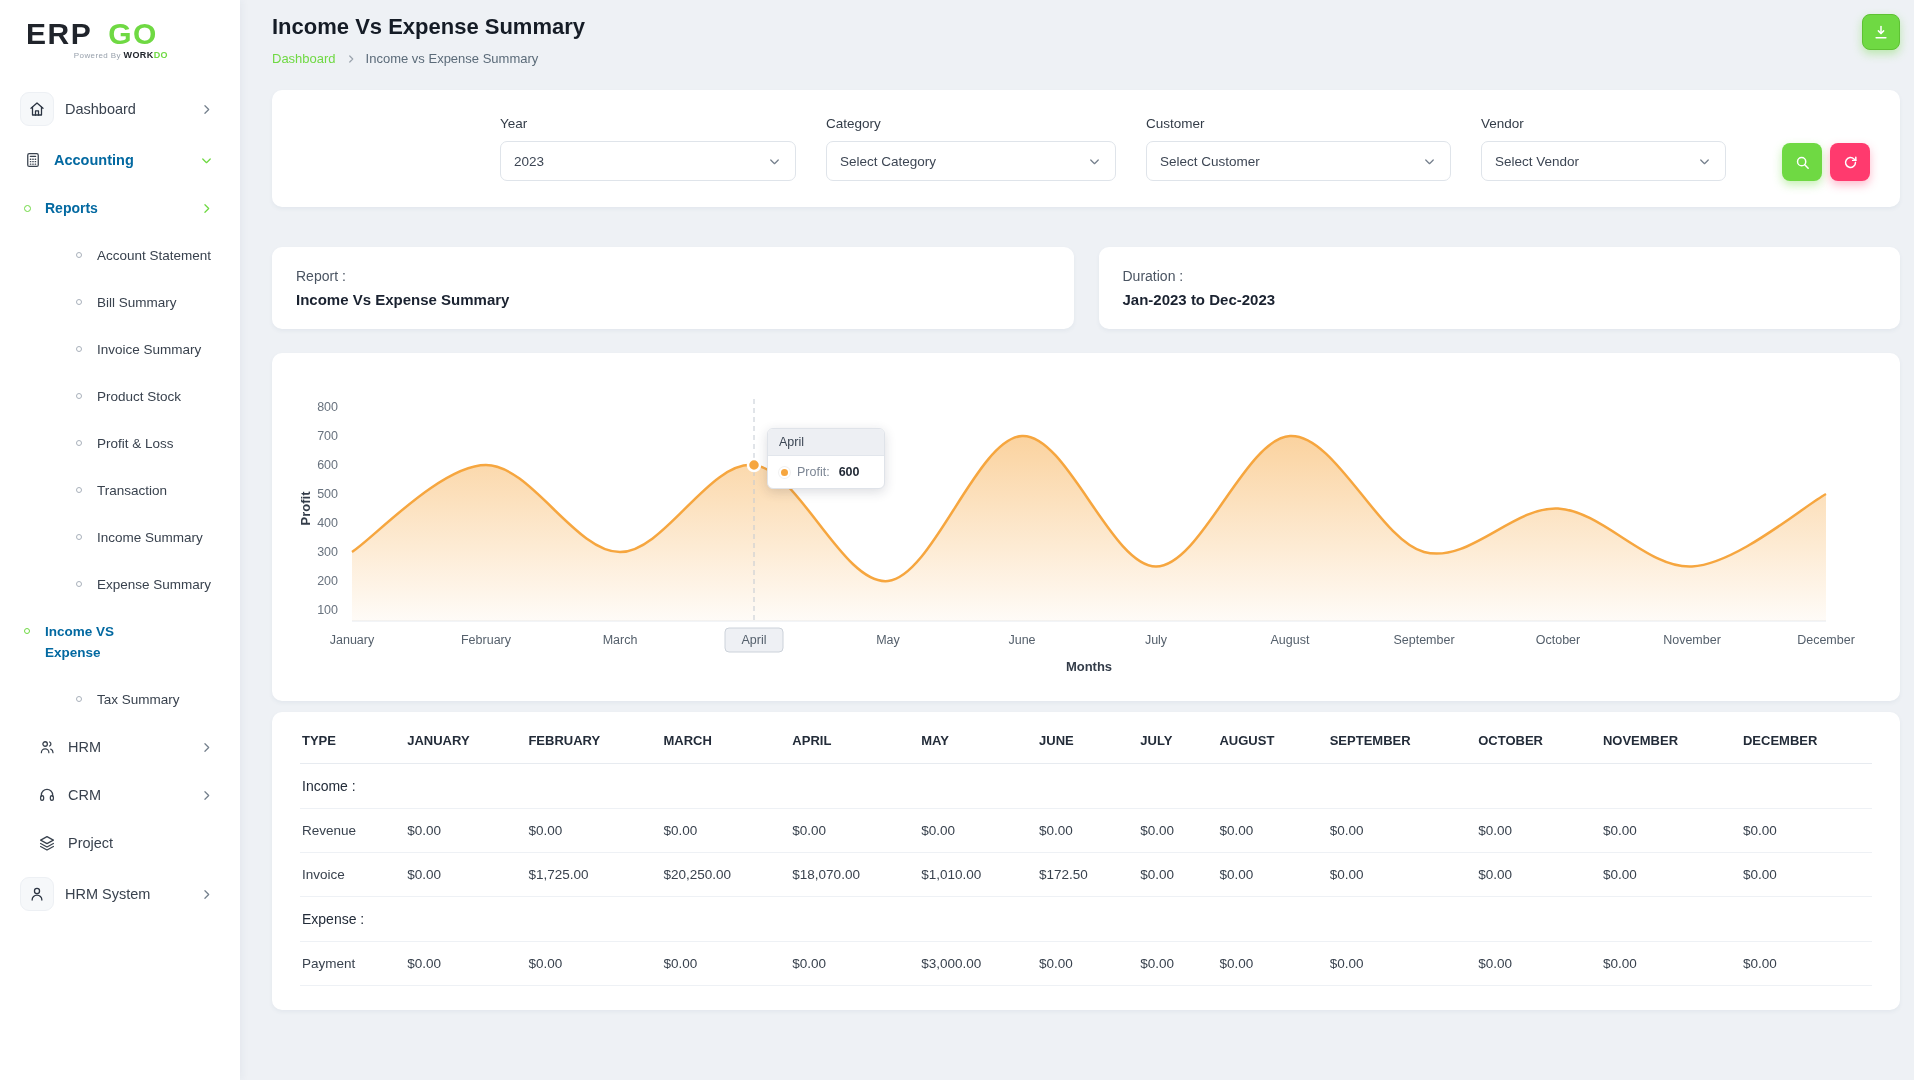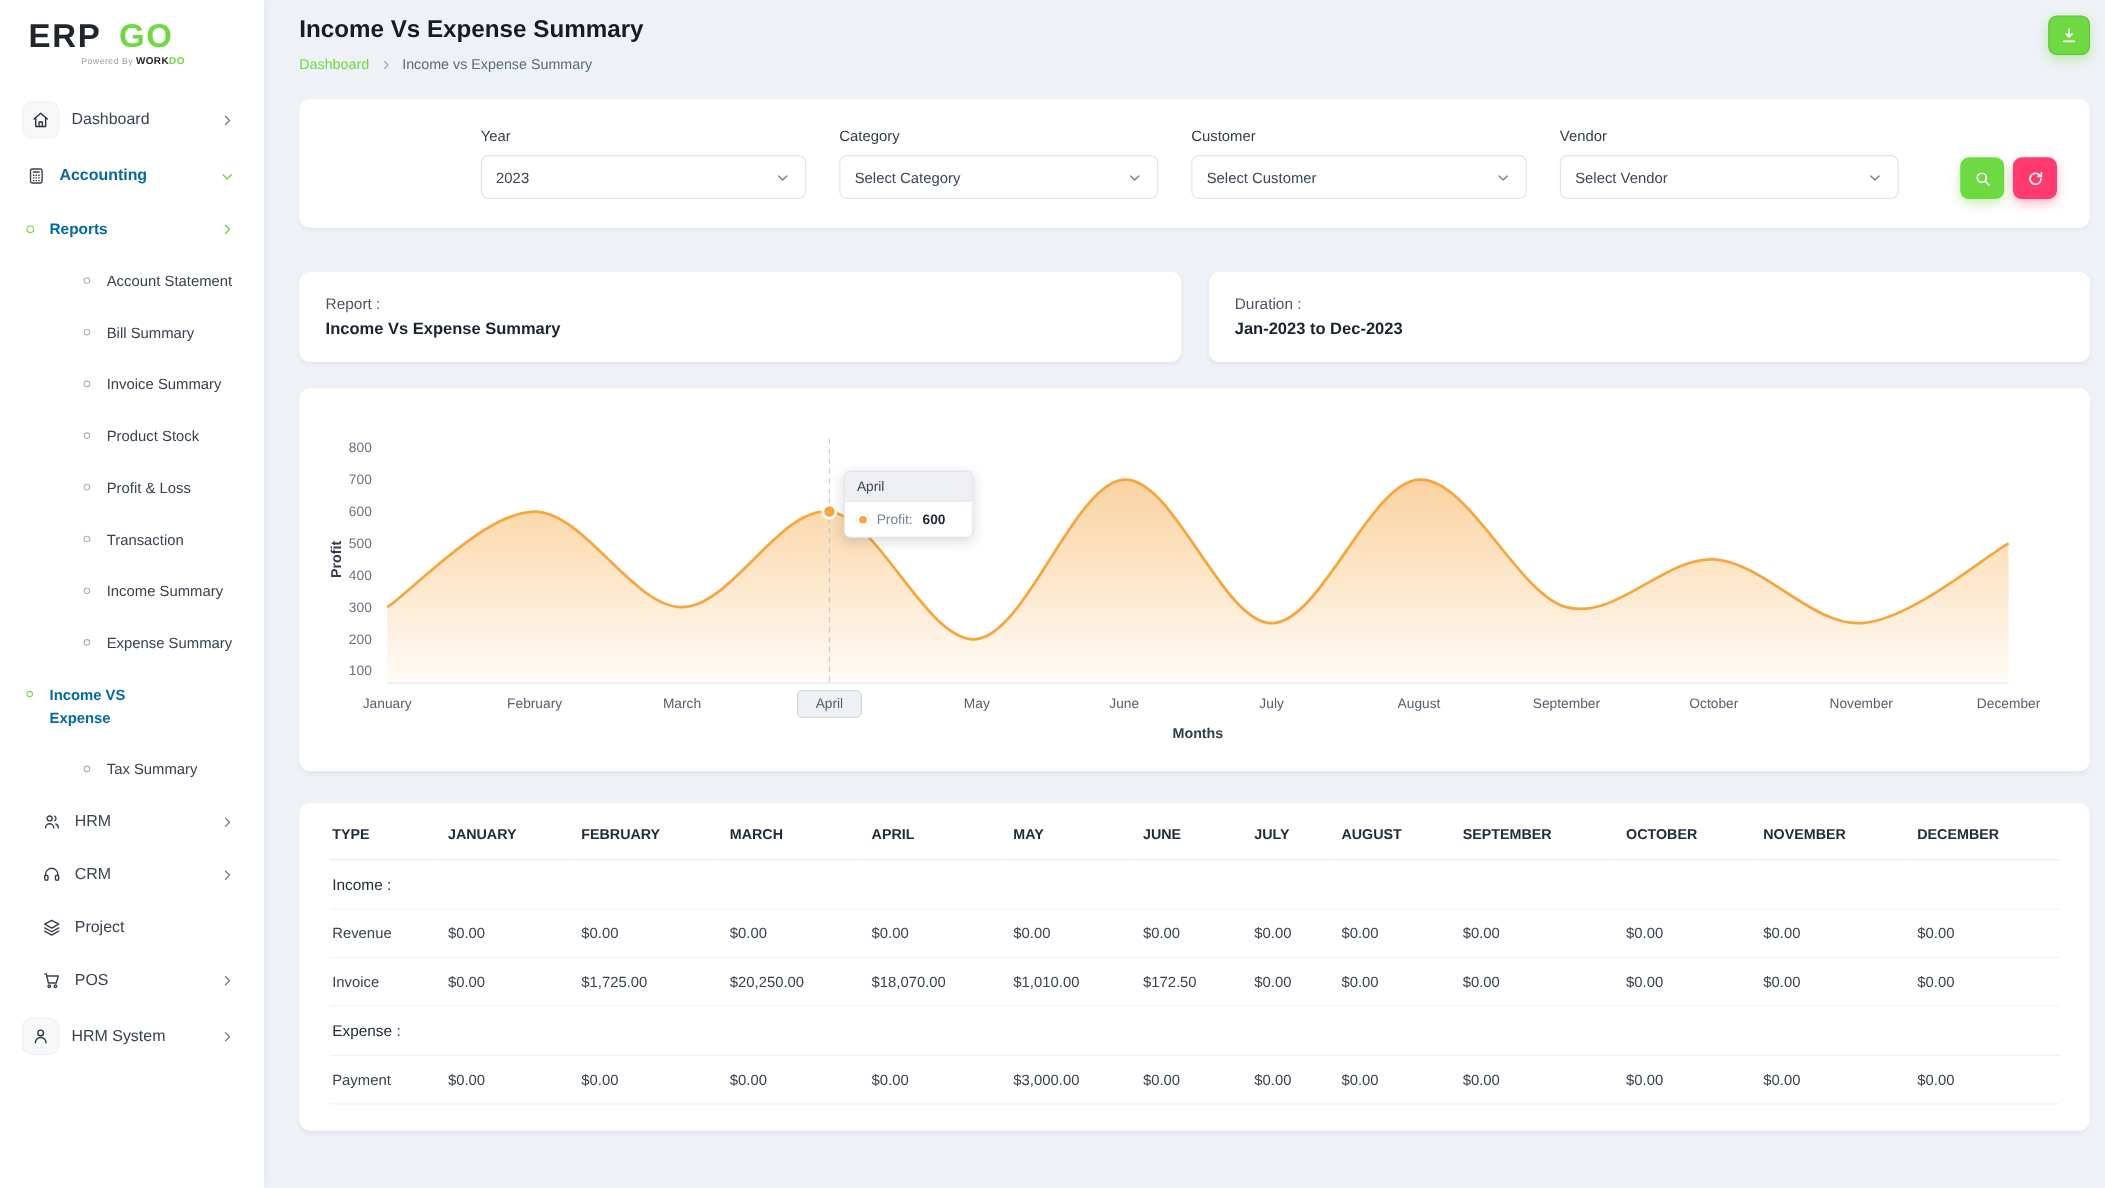--- a/index.html
+++ b/index.html
@@ -50,35 +50,35 @@
 
   .card { background:#fff; border-radius:10px; box-shadow:0 2px 4px rgba(54,80,125,.06); }
 
   
   .filter-card { padding:26px 30px; margin-bottom:40px; display:flex; }
   .filter-form { margin-left:auto; display:flex; gap:30px; align-items:flex-end; }
   .fgroup label { display:block; font-size:13.5px; font-weight:500; color:#333c48; margin-bottom:10px; }
   .select { height:40px; border:1px solid #dfe4ea; border-radius:7px; display:flex; align-items:center; justify-content:space-between; padding:0 13px; font-size:13.5px; color:#3d4654; background:#fff; cursor:pointer; }
   .select .sel-chev { color:#76808d; display:flex; }
   .select .sel-chev svg { width:15px; height:15px; }
-  .w-year { width:296px; } .w-cat { width:290px; } .w-cust { width:305px; } .w-vend { width:308px; }
+  .w-year { width:296px; } .w-cat { width:290px; } .w-cust { width:305px; } .w-vend { width:245px; }
   .btn-row { display:flex; gap:8px; margin-left:26px; }
   .icon-btn { width:40px; height:38px; border:none; border-radius:8px; display:flex; align-items:center; justify-content:center; color:#fff; cursor:pointer; }
   .icon-btn svg { width:17px; height:17px; }
   .btn-search { background:#6fd943; box-shadow:0 4px 10px rgba(111,217,67,.4); }
   .btn-reset { background:#ff3a6e; box-shadow:0 4px 10px rgba(255,58,110,.35); }
 
   
   .info-row { display:flex; gap:25px; margin-bottom:24px; }
   .info-card { flex:1; padding:21px 24px; }
   .info-label { font-size:14px; color:#4a5462; margin-bottom:7px; }
   .info-value { font-size:15px; font-weight:700; color:#1a2230; }
 
   
-  .chart-card { height:348px; padding:22px 24px; margin-bottom:29px; }
+  .chart-card { height:348px; padding:22px 24px; margin-bottom:11px; }
   .chart-area { position:relative; width:1572px; }
   .chart-tooltip { position:absolute; min-width:118px; background:#fff; border:1px solid #dfe3e9; border-radius:6px; box-shadow:0 3px 12px rgba(30,40,60,.16); font-size:12.5px; overflow:hidden; z-index:5; }
   .tt-head { background:#edeff3; padding:6px 11px; color:#3c4654; border-bottom:1px solid #e2e6ec; }
   .tt-body { padding:9px 11px; display:flex; align-items:center; gap:7px; }
   .tt-dot { width:11px; height:11px; border-radius:50%; background:#f6a63f; border:2px solid #fff; box-shadow:0 0 0 1px rgba(0,0,0,.06); flex:none; }
   .tt-series { color:#7c8694; }
   .tt-val { font-weight:700; color:#1f2733; margin-left:2px; }
 
   
   .table-card { padding:6px 28px 24px; }
@@ -209,35 +209,20 @@
       </div>
       <div class="item top">
         <span class="icn">
           <svg viewBox="0 0 24 24" fill="none" stroke="currentColor" stroke-width="1.7" stroke-linecap="round" stroke-linejoin="round">
             <path d="M12 3.5l8.5 4.7L12 12.9 3.5 8.2z"></path>
             <path d="M3.5 12.7l8.5 4.7 8.5-4.7"></path>
             <path d="M3.5 16.7l8.5 4.7 8.5-4.7"></path>
           </svg>
         </span>
         <span class="lbl">Project</span>
-      </div>
-      <div class="item top">
-        <span class="icn">
-          <svg viewBox="0 0 24 24" fill="none" stroke="currentColor" stroke-width="1.7" stroke-linecap="round" stroke-linejoin="round">
-            <circle cx="9" cy="19.5" r="1.5"></circle>
-            <circle cx="16.5" cy="19.5" r="1.5"></circle>
-            <path d="M3.5 4.5h2L8 15.5h9.5l2.5-8.5H6"></path>
-          </svg>
-        </span>
-        <span class="lbl">POS</span>
-        <span class="chev">
-          <svg viewBox="0 0 24 24" fill="none" stroke="currentColor" stroke-width="2" stroke-linecap="round" stroke-linejoin="round">
-            <path d="M9.5 6l6 6-6 6"></path>
-          </svg>
-        </span>
       </div>
       <div class="item boxed">
         <span class="icon-box">
           <svg viewBox="0 0 24 24" fill="none" stroke="currentColor" stroke-width="1.7" stroke-linecap="round" stroke-linejoin="round">
             <circle cx="12" cy="8" r="3.4"></circle>
             <path d="M5.5 20c0-3.6 2.9-6.5 6.5-6.5s6.5 2.9 6.5 6.5"></path>
           </svg>
         </span>
         <span class="lbl">HRM System</span>
         <span class="chev">

